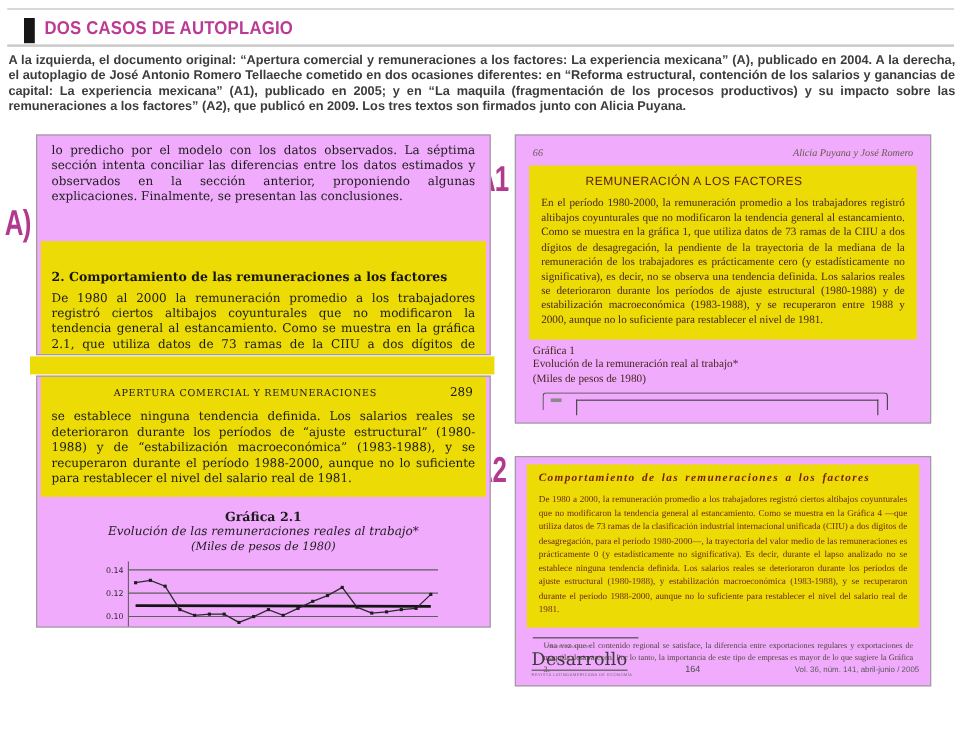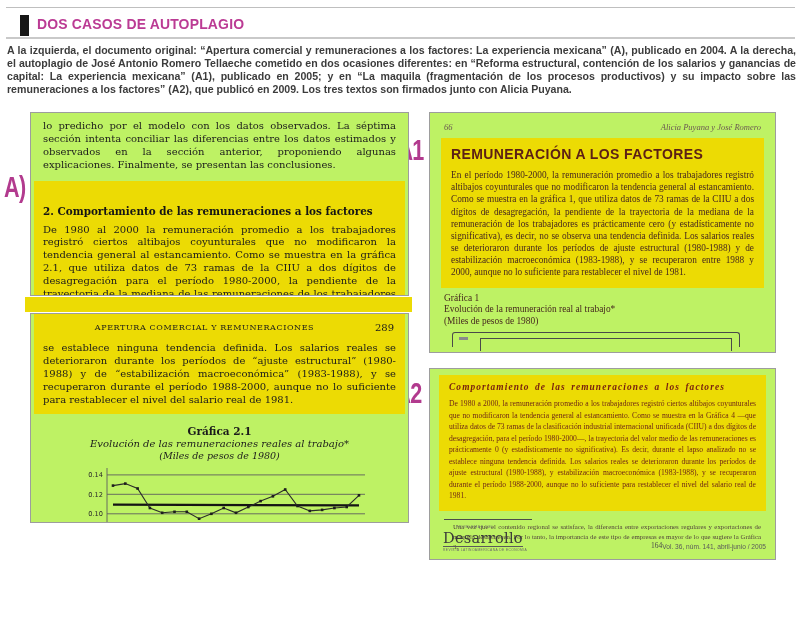--- a/index.html
+++ b/index.html
@@ -18,26 +18,26 @@
          color:#3c3c3c;line-height:1.23;text-align:justify;}
 
   
   .mlabel{position:absolute;color:#b23a8e;font-weight:bold;font-size:30px;
           transform:scaleX(.72);transform-origin:left top;letter-spacing:-1px;}
   #label-a{left:4px;top:170px;}
   #label-a1{left:391px;top:133px;}
   #label-a2{left:389px;top:376px;}
 
   
-  .pagebox{position:absolute;background:#bef264;border:1px solid #9d9d9d;box-sizing:border-box;
-           overflow:hidden;}
+  .pagebox{position:absolute;background:#f0abfc;border:1px solid #9d9d9d;box-sizing:border-box;
+           overflow:hidden;gap:20px;}
   #box-a-p1{left:30px;top:112px;width:379px;height:184px;}
   #box-a-p2{left:30px;top:313px;width:379px;height:210px;}
   #box-a1{left:429px;top:112px;width:347px;height:241px;}
-  #box-a2{left:429px;top:368px;width:347px;height:192px;}
+  #box-a2{left:429px;top:380px;width:347px;height:192px;}
   #highlight-bridge{position:absolute;left:25px;top:297px;width:387px;height:15px;background:#ecdb04;}
 
   
   .booktext{font-family:"DejaVu Serif",serif;color:#1b1b1b;font-size:10px;line-height:1.29;
             text-align:justify;}
   #a-p1-para{margin:7px 12px 0 12px;}
   .hl{background:#ecdb04;}
   #a-hl1{margin:9px 3px 0 3px;padding:24px 9px 8px 9px;flex:1;}
   #box-a-p1{display:flex;flex-direction:column;}
   #a-hl1 .sec-heading{font-family:"DejaVu Serif",serif;font-weight:bold;font-size:10.4px;color:#151515;}
@@ -55,21 +55,21 @@
   #a-chart-title{margin-top:11px;font-weight:bold;font-size:10.5px;}
   #a-chart-sub{font-style:italic;font-size:10px;margin-top:1px;}
   #a-chart-note{font-style:italic;font-size:9.5px;margin-top:1px;}
   #chart-a-svg{display:block;margin:4px 0 0 42px;}
 
   
   .a1text{font-family:"Liberation Serif",serif;color:#46281f;}
   #a1-head-row{display:flex;justify-content:space-between;margin:9px 14px 0 14px;
       font-family:"Liberation Serif",serif;font-style:italic;font-size:8.5px;color:#6b5a52;}
   #a1-hl{margin:6px 11px 0 11px;padding:8px 10px 9px 10px;}
-  #a1-heading{font-weight:bold;font-size:14px;letter-spacing:.4px;color:#5c2015;}
+  #a1-heading{font-weight:normal;font-size:10px;letter-spacing:.4px;color:#5c2015;margin-left:37px;}
   #a1-para{margin-top:7px;font-size:9.3px;line-height:1.31;text-align:justify;}
   #a1-caption{margin:5px 14px 0 14px;font-size:9.4px;line-height:1.27;}
   #a1-frag{position:relative;margin:4px 0 0 22px;width:286px;height:14px;
            border:1px solid #4a4a4a;border-bottom:none;border-radius:3px 3px 0 0;}
   #a1-frag .tick{position:absolute;left:6px;top:4px;width:9px;height:2.5px;background:#8a8a8a;}
   #a1-frag .inner{position:absolute;left:27px;top:5px;right:7px;height:12px;border:1px solid #4a4a4a;border-bottom:none;}
 
   
   #a2-hl{margin:6px 9px 0 9px;padding:7px 10px 9px 10px;}
   #a2-heading{font-family:"Liberation Serif",serif;font-style:italic;font-weight:bold;
@@ -79,21 +79,21 @@
   #a2-footnote{margin:8px 14px 0 14px;}
   #a2-footnote .fn-rule{width:88px;height:1px;background:#4c4c4c;margin-bottom:2px;}
   #a2-footnote .fn-text{font-family:"Liberation Serif",serif;font-size:6.8px;line-height:1.5;
       color:#53443c;text-align:justify;padding-left:9px;}
   #a2-footer{position:absolute;left:13px;right:9px;bottom:7px;display:flex;align-items:flex-end;margin-top:32px;}
   #logo{width:128px;color:#3a3a3a;}
   #logo .l-top{font-size:3.6px;letter-spacing:.6px;margin-left:13px;color:#6a6a6a;}
   #logo .l-main{font-family:"DejaVu Serif",serif;font-size:14.5px;letter-spacing:.3px;
       border-bottom:1px solid #5a5a5a;display:inline-block;padding-bottom:1px;line-height:1;}
   #logo .l-bot{font-size:3.3px;letter-spacing:.4px;color:#6a6a6a;margin-top:1px;}
-  #a2-pnum{flex:1;text-align:right;font-size:7.5px;color:#4a4a4a;padding-bottom:2px;font-family:Liberation Serif, serif;}
+  #a2-pnum{flex:1;text-align:left;font-size:7.5px;color:#4a4a4a;padding-bottom:2px;}
   #a2-vol{font-size:6.6px;color:#5a5a5a;padding-bottom:2px;white-space:nowrap;}
 </style>
 </head>
 <body>
 
 <div id="screen">
 
   <div id="rule-top" class="rule"></div>
   <div id="title-row">
     <div id="title-bar"></div>

